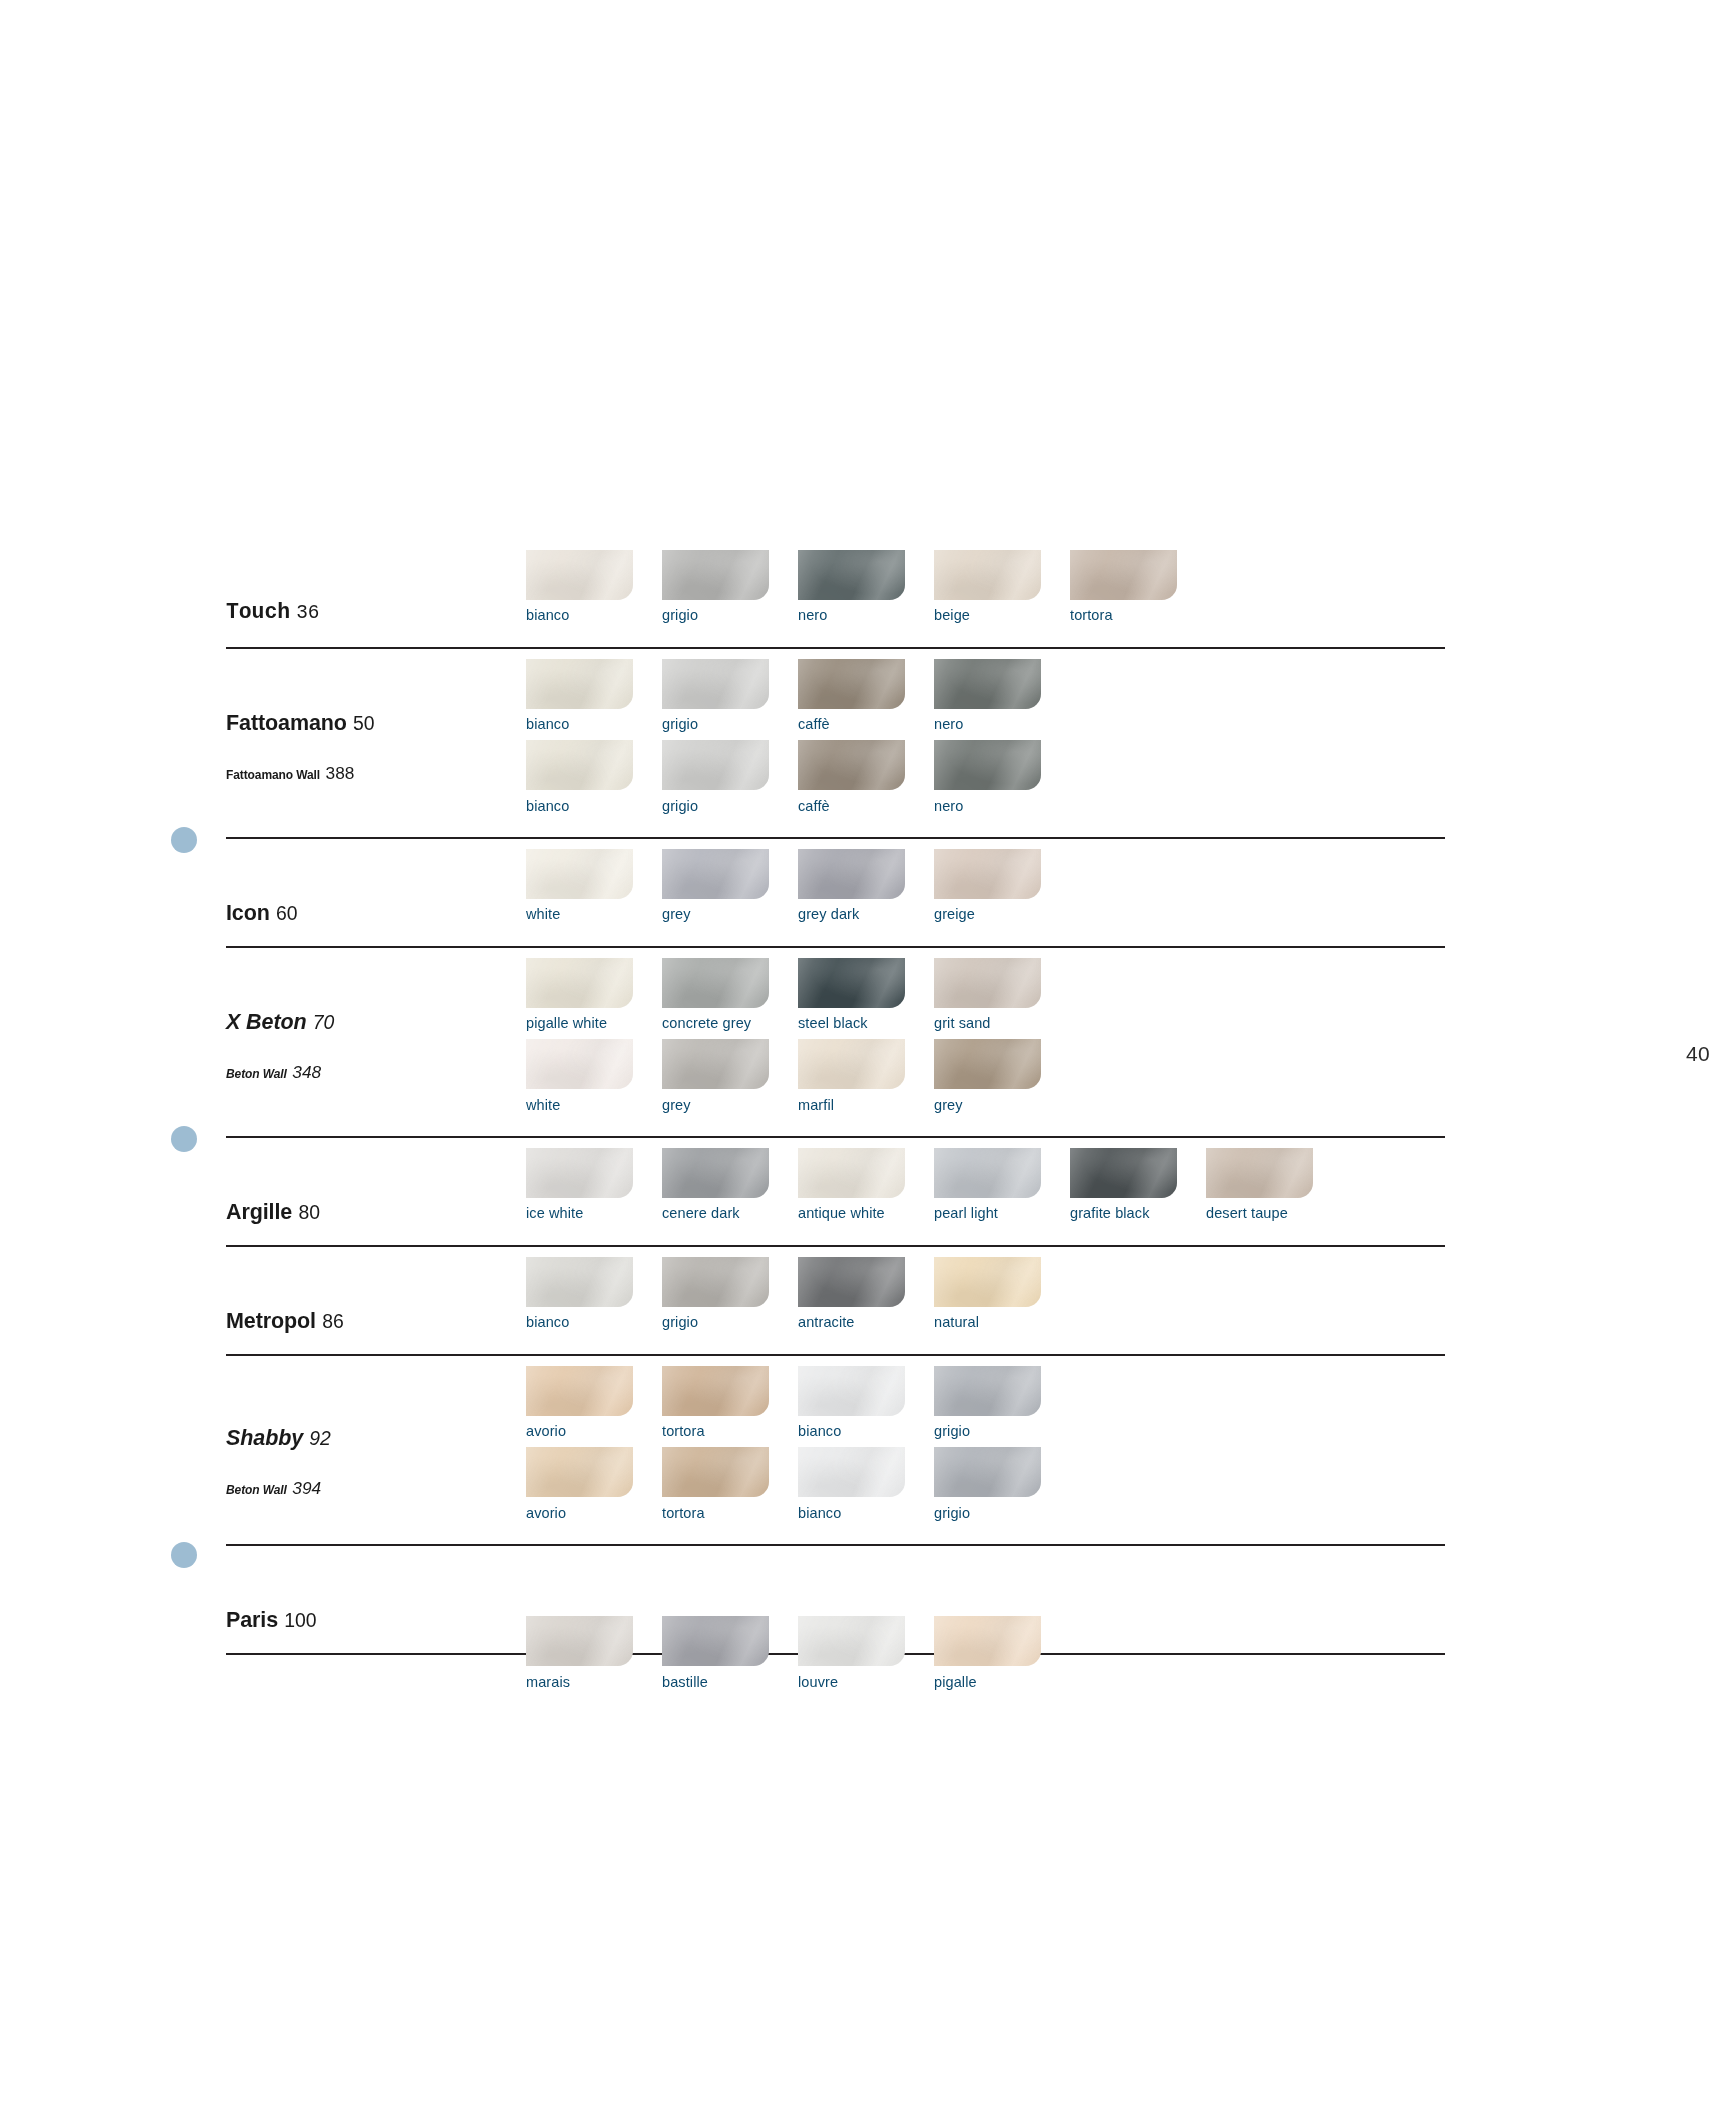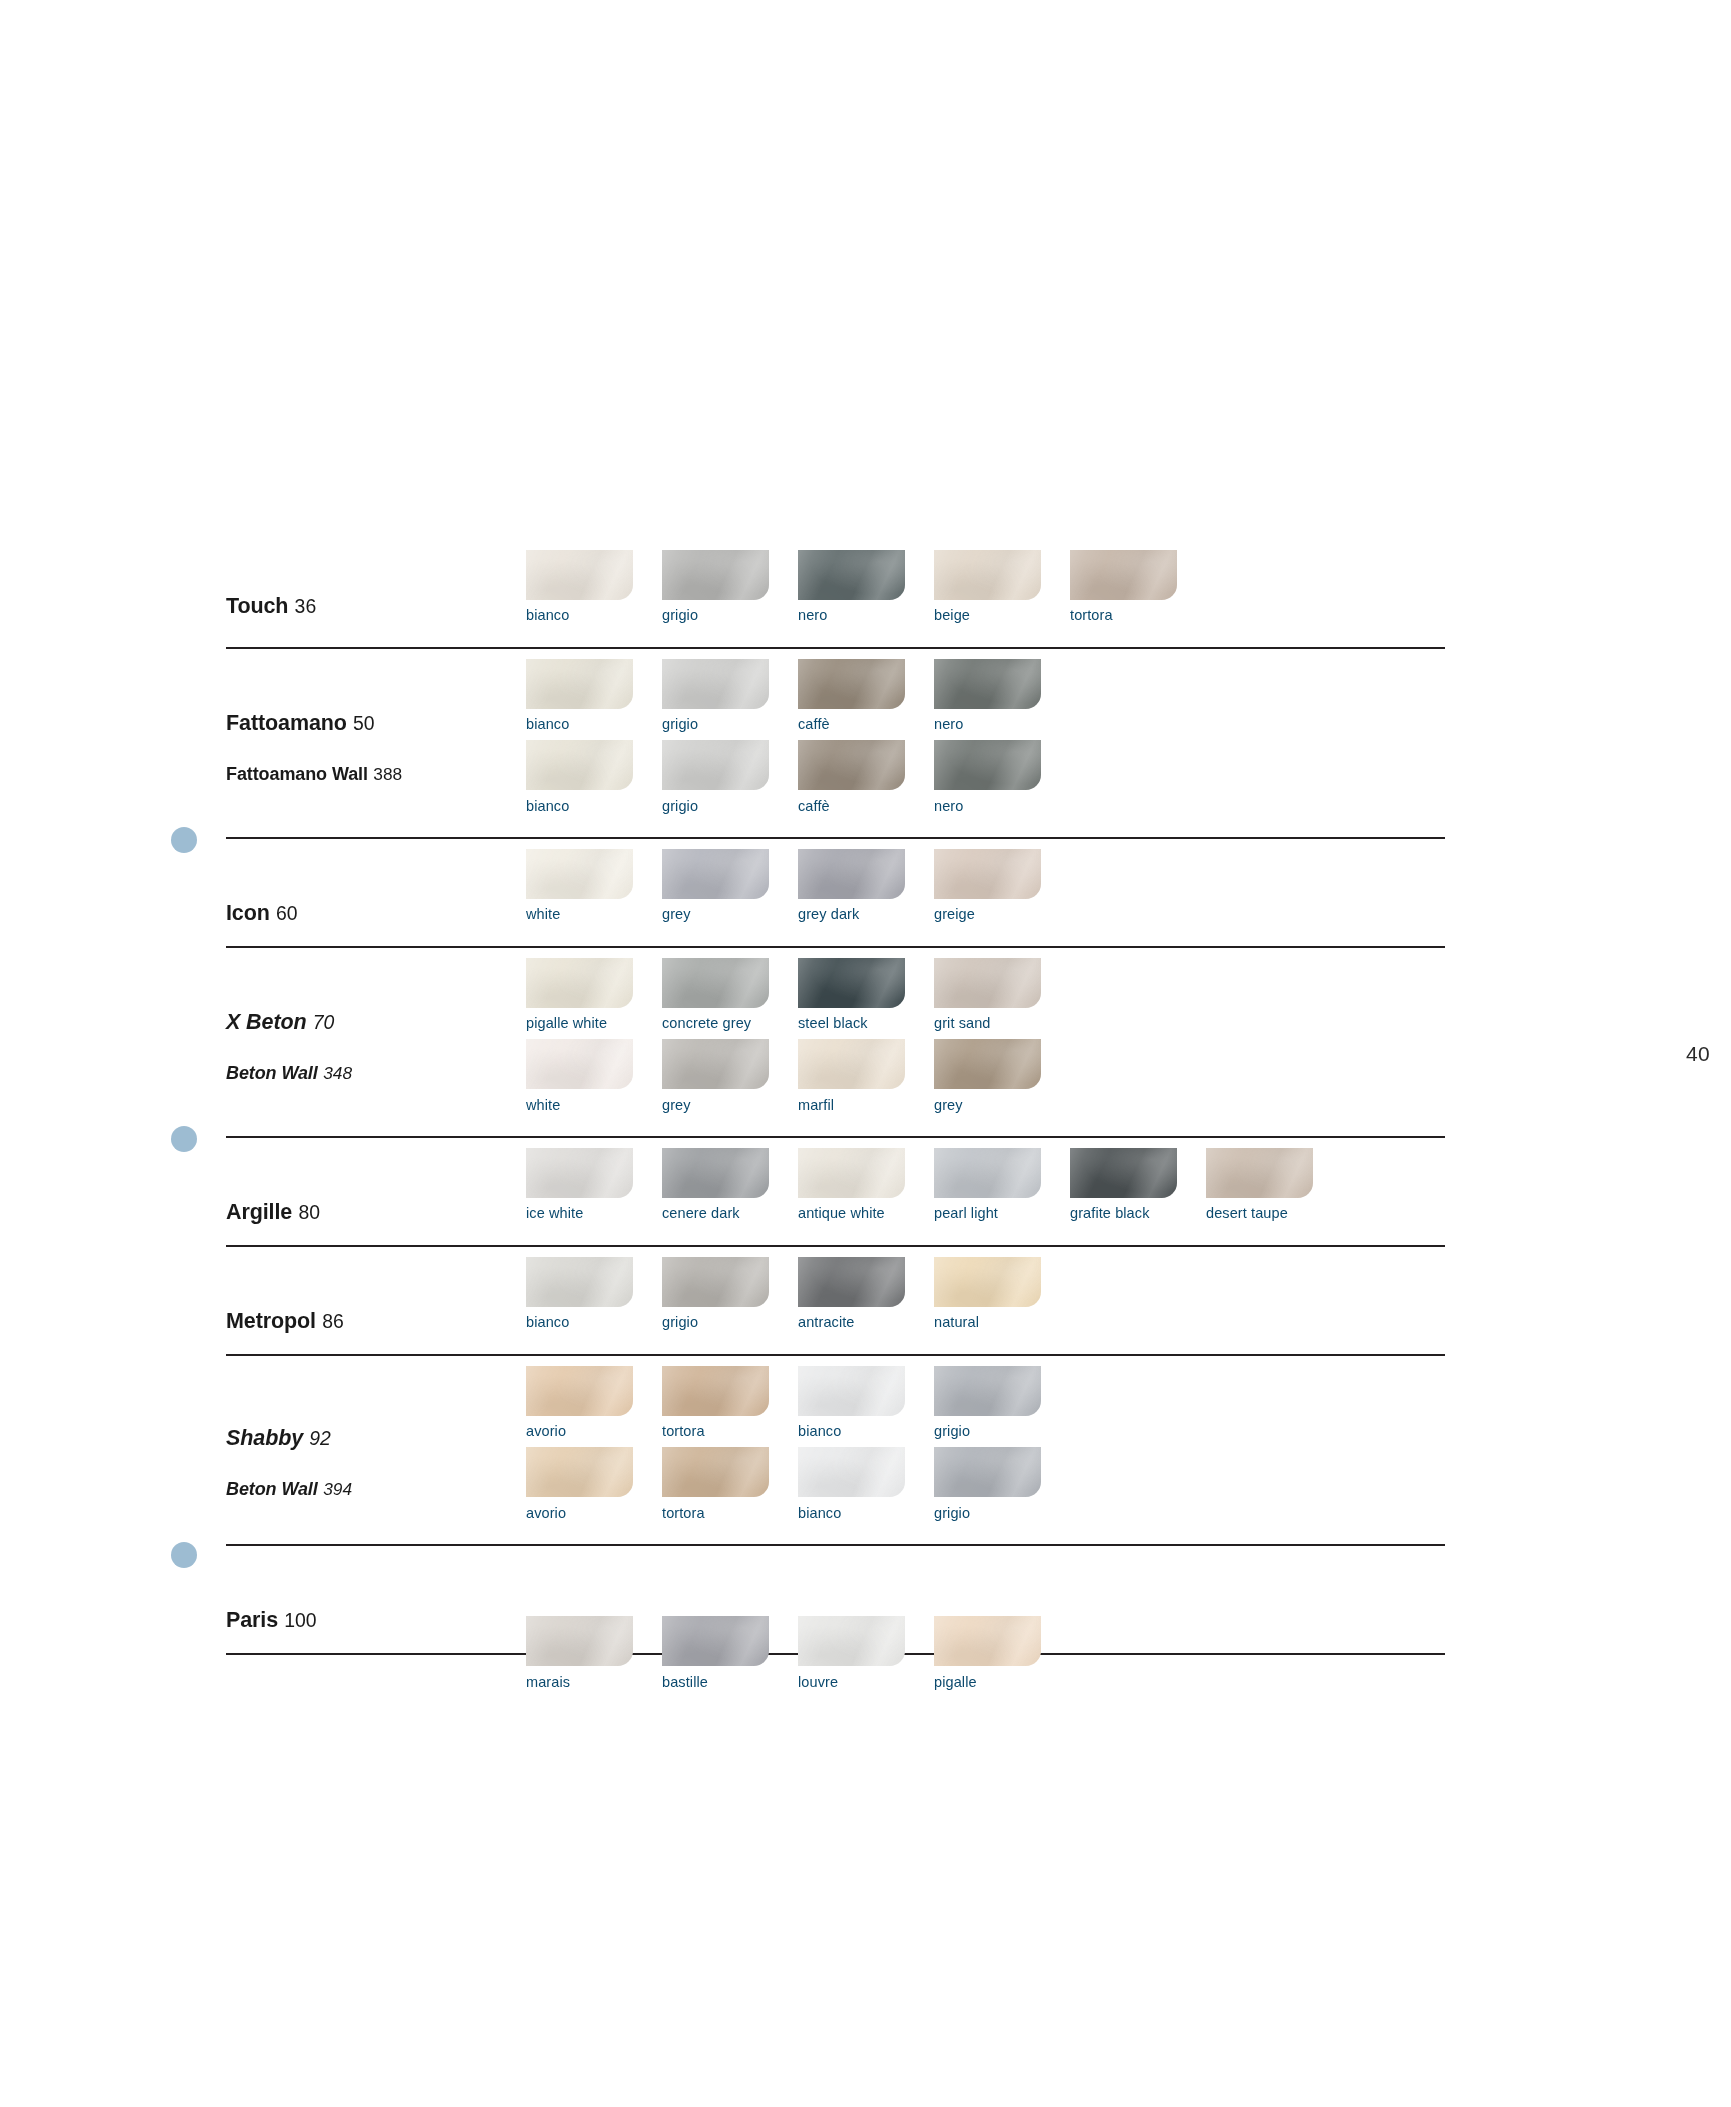--- a/index.html
+++ b/index.html
@@ -86,21 +86,21 @@
     font-weight:bold;
     color:#1a1a1a;
     letter-spacing:-0.1px;
   }
   .fam .num{
     font-size:19.4px;
     font-weight:normal;
     color:#1a1a1a;
     margin-left:6.2px;
   }
-  .fam.sub .nm{font-size:18px;}
+  .fam.sub .nm{font-size:12px;}
   .fam.sub .num{font-size:17.3px;margin-left:5.5px;}
 
   .dot{
     position:absolute;
     left:-55px;
     width:26px;height:26px;
     border-radius:50%;
     background:#9dbcd2;
   }
 </style>
@@ -138,21 +138,21 @@
             </div>
             <div class="chip-name">beige</div>
           </div>
           <div class="cell">
             <div class="chip" style="background: rgb(197, 181, 167);">
               <div class="tex"></div>
             </div>
             <div class="chip-name">tortora</div>
           </div>
         </div>
-        <div class="names" style="top: 54px; position: absolute;">
+        <div class="names" style="top: 60px; position: absolute; font-family: Liberation Mono, monospace;">
           <div class="fam"><span class="nm">Touch</span><span class="num">36</span></div>
         </div>
       </div>
       <div class="group" style="height: 188px;">
         <div class="swatches" style="top: 9.7px;">
           <div class="cell">
             <div class="chip" style="background: rgb(229, 225, 212);">
               <div class="tex"></div>
             </div>
             <div class="chip-name">bianco</div>

